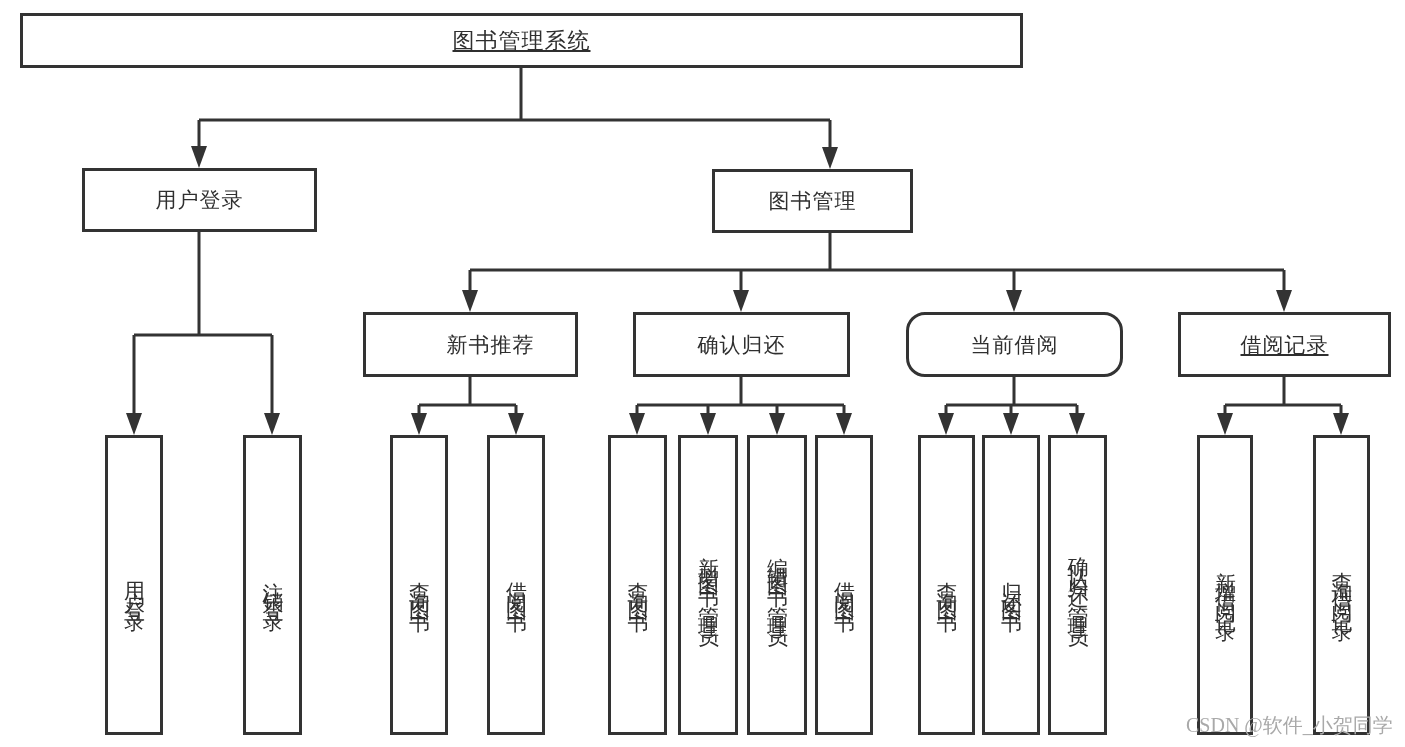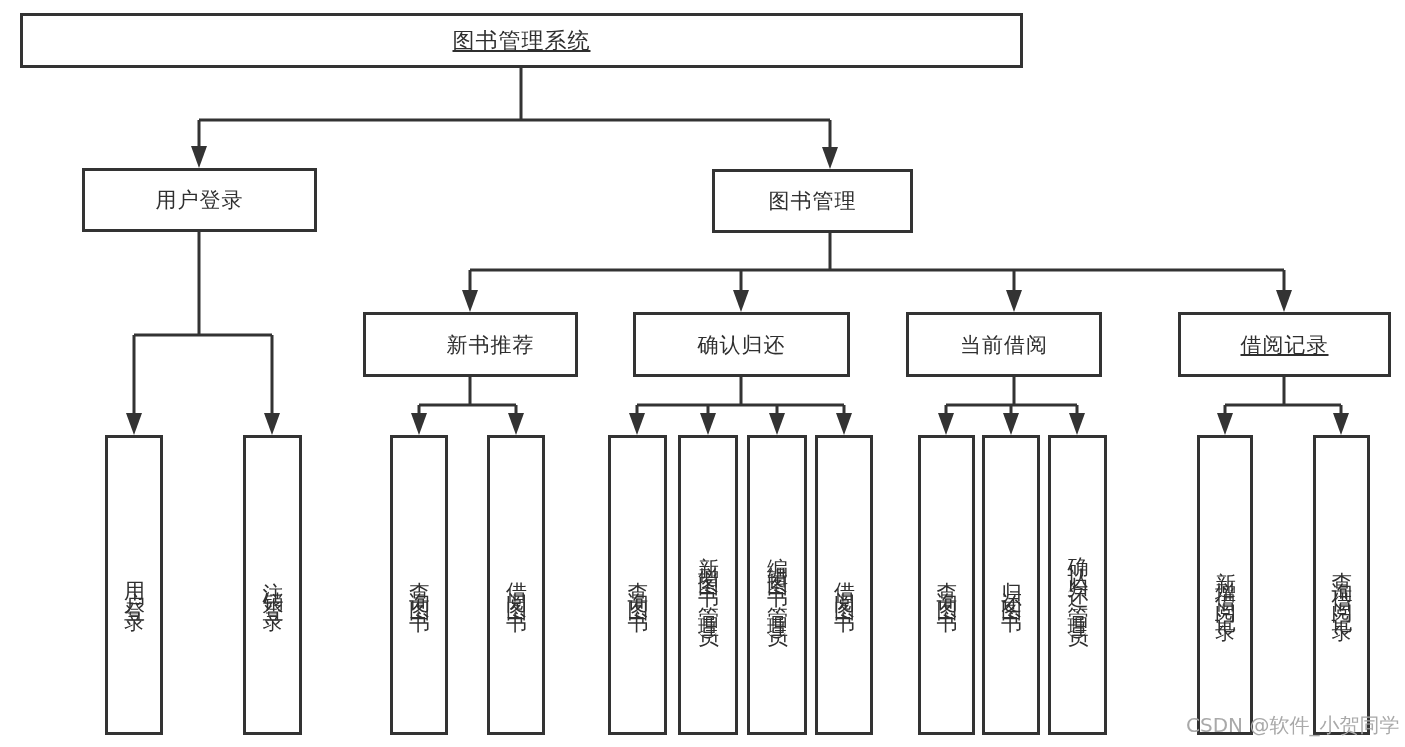--- a/index.html
+++ b/index.html
@@ -27,20 +27,21 @@
     letter-spacing:10px;
     white-space:nowrap;
   }
   svg.connectors { position:absolute; left:0; top:0; pointer-events:none; }
   svg.connectors path { stroke:var(--line,#333333); stroke-width:3; fill:none; }
   svg.connectors polygon { fill:var(--line,#333333); stroke:none; }
   .watermark {
     position:absolute; left:1186px; top:712px;
     font-size:20px; color:var(--watermark,#a9a9a9);
     white-space:nowrap;
+    font-family:Liberation Serif, serif;
   }
 </style>
 </head>
 <body>
 
 <div class="canvas">
 
   <svg class="connectors" width="1405" height="747" viewBox="0 0 1405 747">
     <path d="
       M521,68 V120 M199,120 H830 M199,120 V148 M830,120 V148
@@ -83,21 +84,21 @@
   <div class="node hnode" style="left:712px; top:169px; width:201px; height:64px;">
     <span>图书管理</span>
   </div>
 
   <div class="node hnode" style="left:363px; top:312px; width:215px; height:65px;padding-left:40px;">
     <span>新书推荐</span>
   </div>
   <div class="node hnode" style="left:633px; top:312px; width:217px; height:65px;">
     <span>确认归还</span>
   </div>
-  <div class="node hnode" style="left:906px; top:312px; width:196px; height:65px;">
+  <div class="node hnode" style="left:906px; top:312px; width:217px; height:65px;border-radius:19px;">
     <span>当前借阅</span>
   </div>
   <div class="node hnode" style="left:1178px; top:312px; width:213px; height:65px;text-decoration:underline;">
     <span>借阅记录</span>
   </div>
 
   <div class="node vnode" style="left:105px; top:435px; width:58px; height:300px;">
     <span>用户登录</span>
   </div>
   <div class="node vnode" style="left:243px; top:435px; width:59px; height:300px;">

